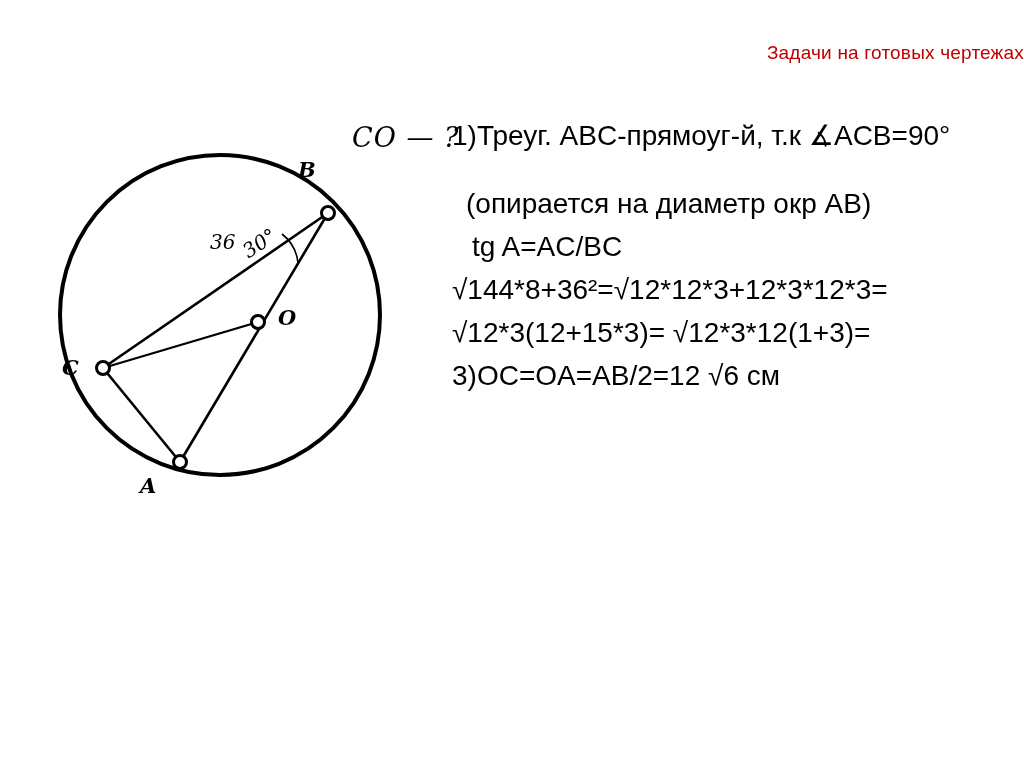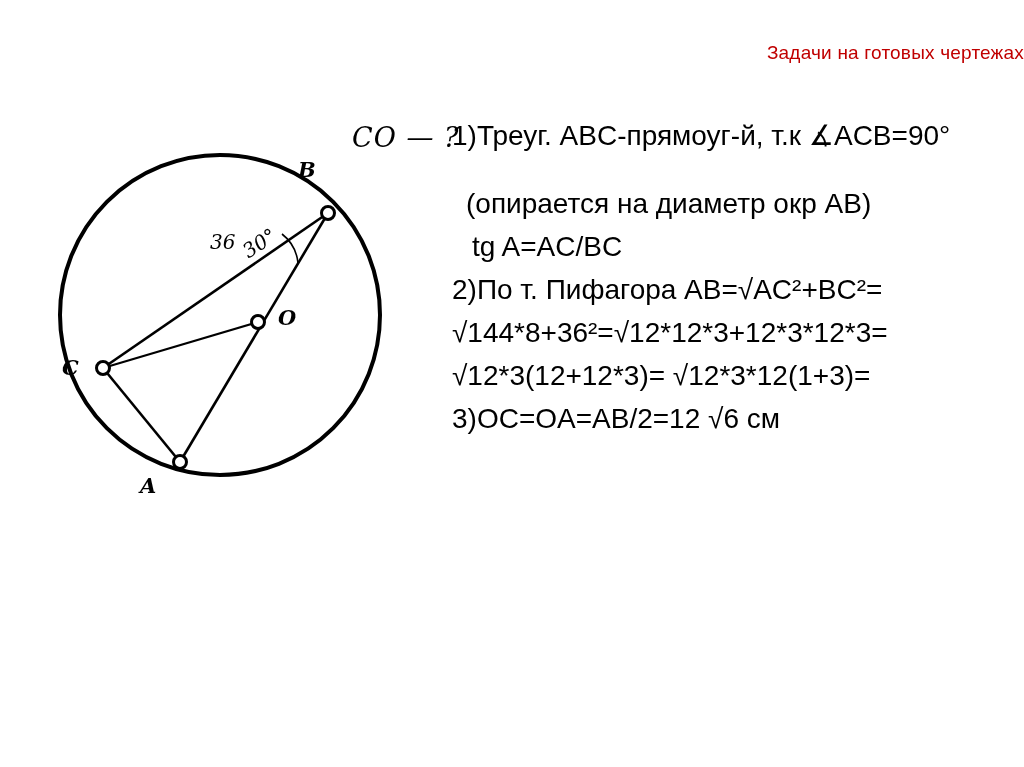--- a/index.html
+++ b/index.html
@@ -119,19 +119,18 @@
     <span class="fig-label" style="left:100px; top:358px;">A</span>
 
     <span class="fig-num" style="left:122px; top:115px;margin-left:48px;">36</span>
     <span class="fig-num" style="left:198px; top:128px; transform: rotate(-34deg); transform-origin: left top;">30°</span>
   </div>
 
   <div id="solution">
     <div class="line">1)Треуг. ABC-прямоуг-й, т.к ∡ACB=90°</div>
     <div class="line sub">(опирается на диаметр окр AB)</div>
     <div class="line sub2">tg A=AC/BC</div>
-    <div class="line">2)По т. Пифагора AB=√AC²+BC²=</div>
     <div class="line">√144*8+36²=√12*12*3+12*3*12*3=</div>
-    <div class="line">√12*3(12+12*3)= √12*3*12(1+3)=</div>
+    <div class="line">√12*3(12+15*3)= √12*3*12(1+3)=</div>
     <div class="line">3)OC=OA=AB/2=12 √6 см</div>
   </div>
 
 </div>
 
 </body></html>

